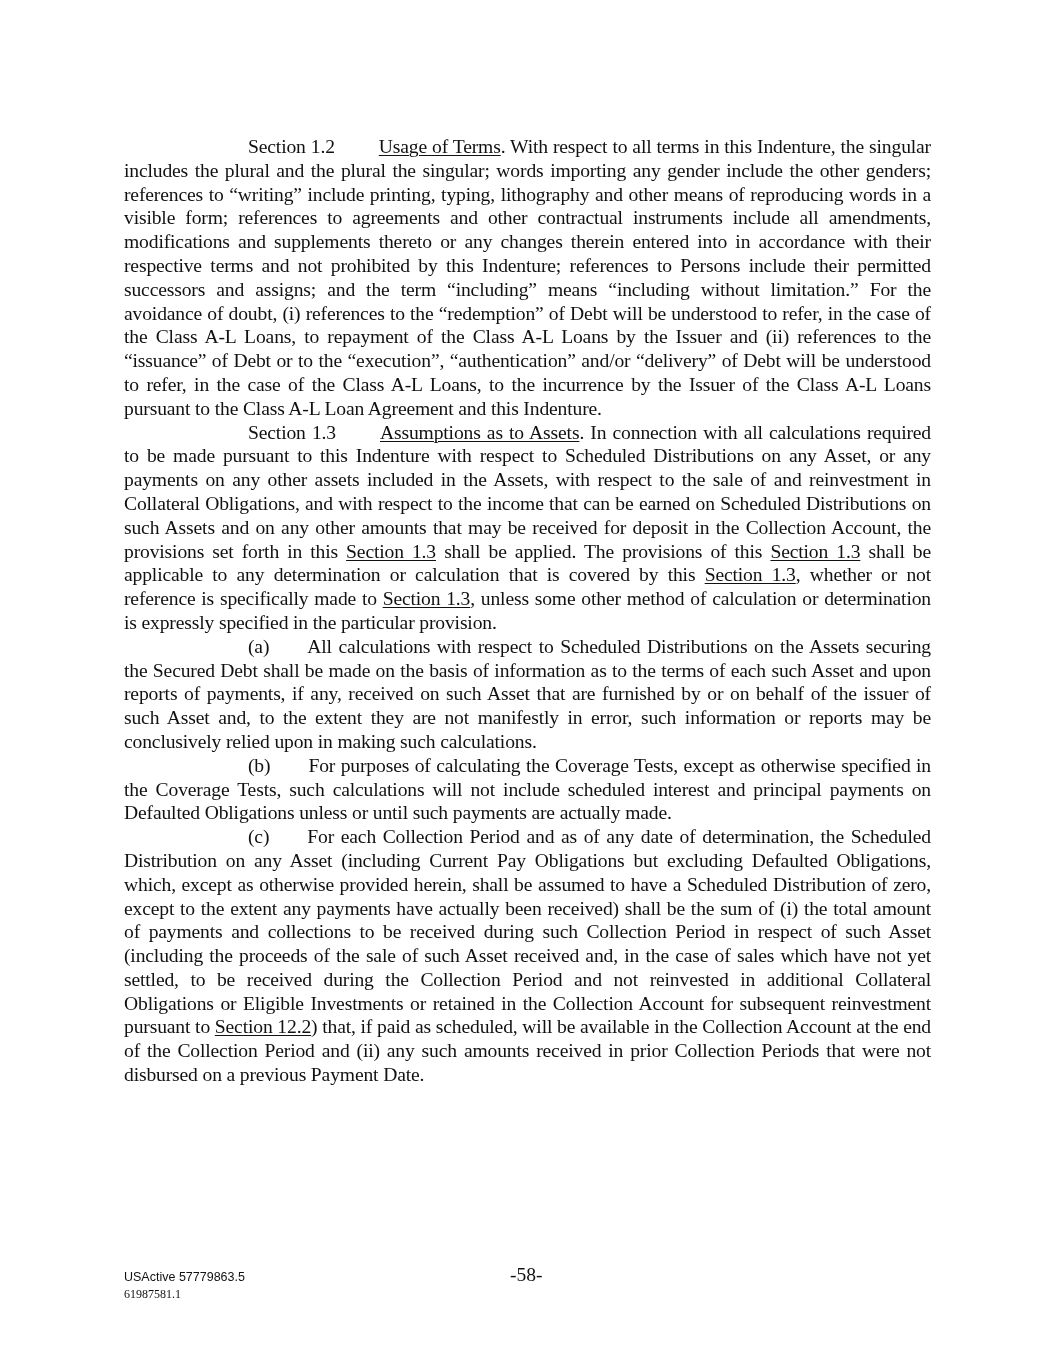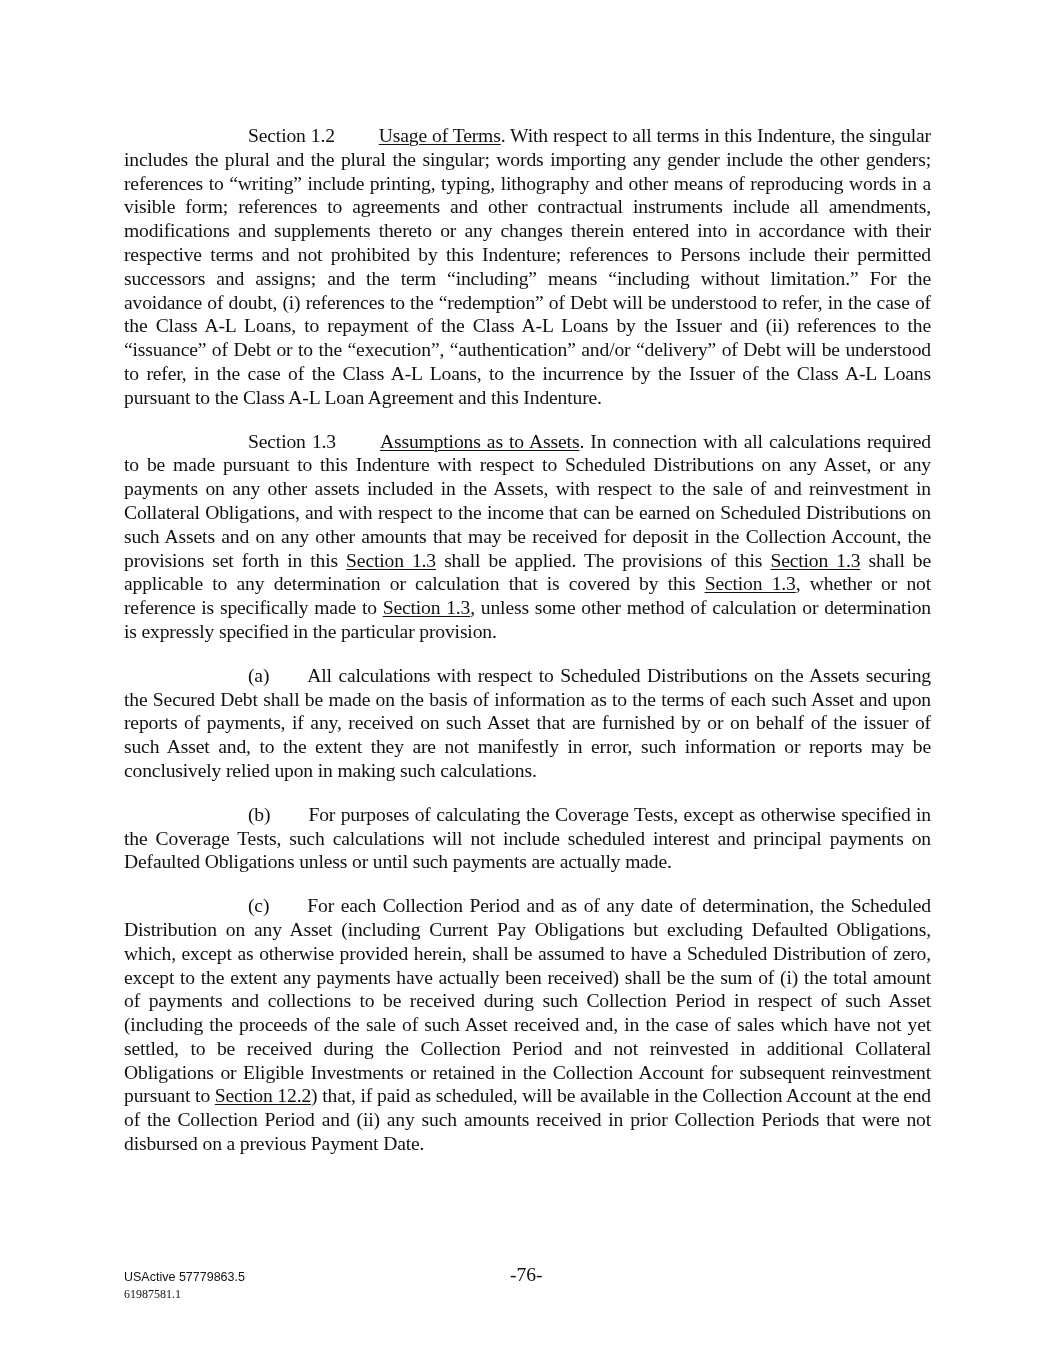--- a/index.html
+++ b/index.html
@@ -11,32 +11,31 @@
       width: 1055px;
       height: 1365px;
       position: relative;
       overflow: hidden;
       color: #111111;
       font-family: "Liberation Serif", "DejaVu Serif", serif;
     }
     .page {
       position: absolute;
       left: 124px;
-      top: 124px;
+      top: 135px;
       width: 807px;
     }
     .para {
       font-size: 19.6px;
       line-height: 23.8px;
       text-align: justify;
       margin: 0;
       letter-spacing: -0.15px;
     }
     .para + .para {
-      margin-top: 20px;
     }
     .indent {
       display: inline-block;
       width: 124px;
     }
     .label-gap {
       display: inline-block;
       width: 44px;
     }
     .sub-gap {
@@ -97,13 +96,13 @@
   </p>
 
   <p class="para">
     <span class="indent"></span><span>(c)</span><span class="sub-gap"></span><span>For each Collection Period and as of any date of determination, the Scheduled Distribution on any Asset (including Current Pay Obligations but excluding Defaulted Obligations, which, except as otherwise provided herein, shall be assumed to have a Scheduled Distribution of zero, except to the extent any payments have actually been received) shall be the sum of (i) the total amount of payments and collections to be received during such Collection Period in respect of such Asset (including the proceeds of the sale of such Asset received and, in the case of sales which have not yet settled, to be received during the Collection Period and not reinvested in additional Collateral Obligations or Eligible Investments or retained in the Collection Account for subsequent reinvestment pursuant to </span><span class="ul">Section 12.2</span><span>) that, if paid as scheduled, will be available in the Collection Account at the end of the Collection Period and (ii) any such amounts received in prior Collection Periods that were not disbursed on a previous Payment Date.</span>
   </p>
 
 </div>
 
 <div class="footer-left">USActive 57779863.5</div>
 <div class="footer-id2">61987581.1</div>
-<div class="footer-page">-76-</div>
+<div class="footer-page">-58-</div>
 
 </body></html>

